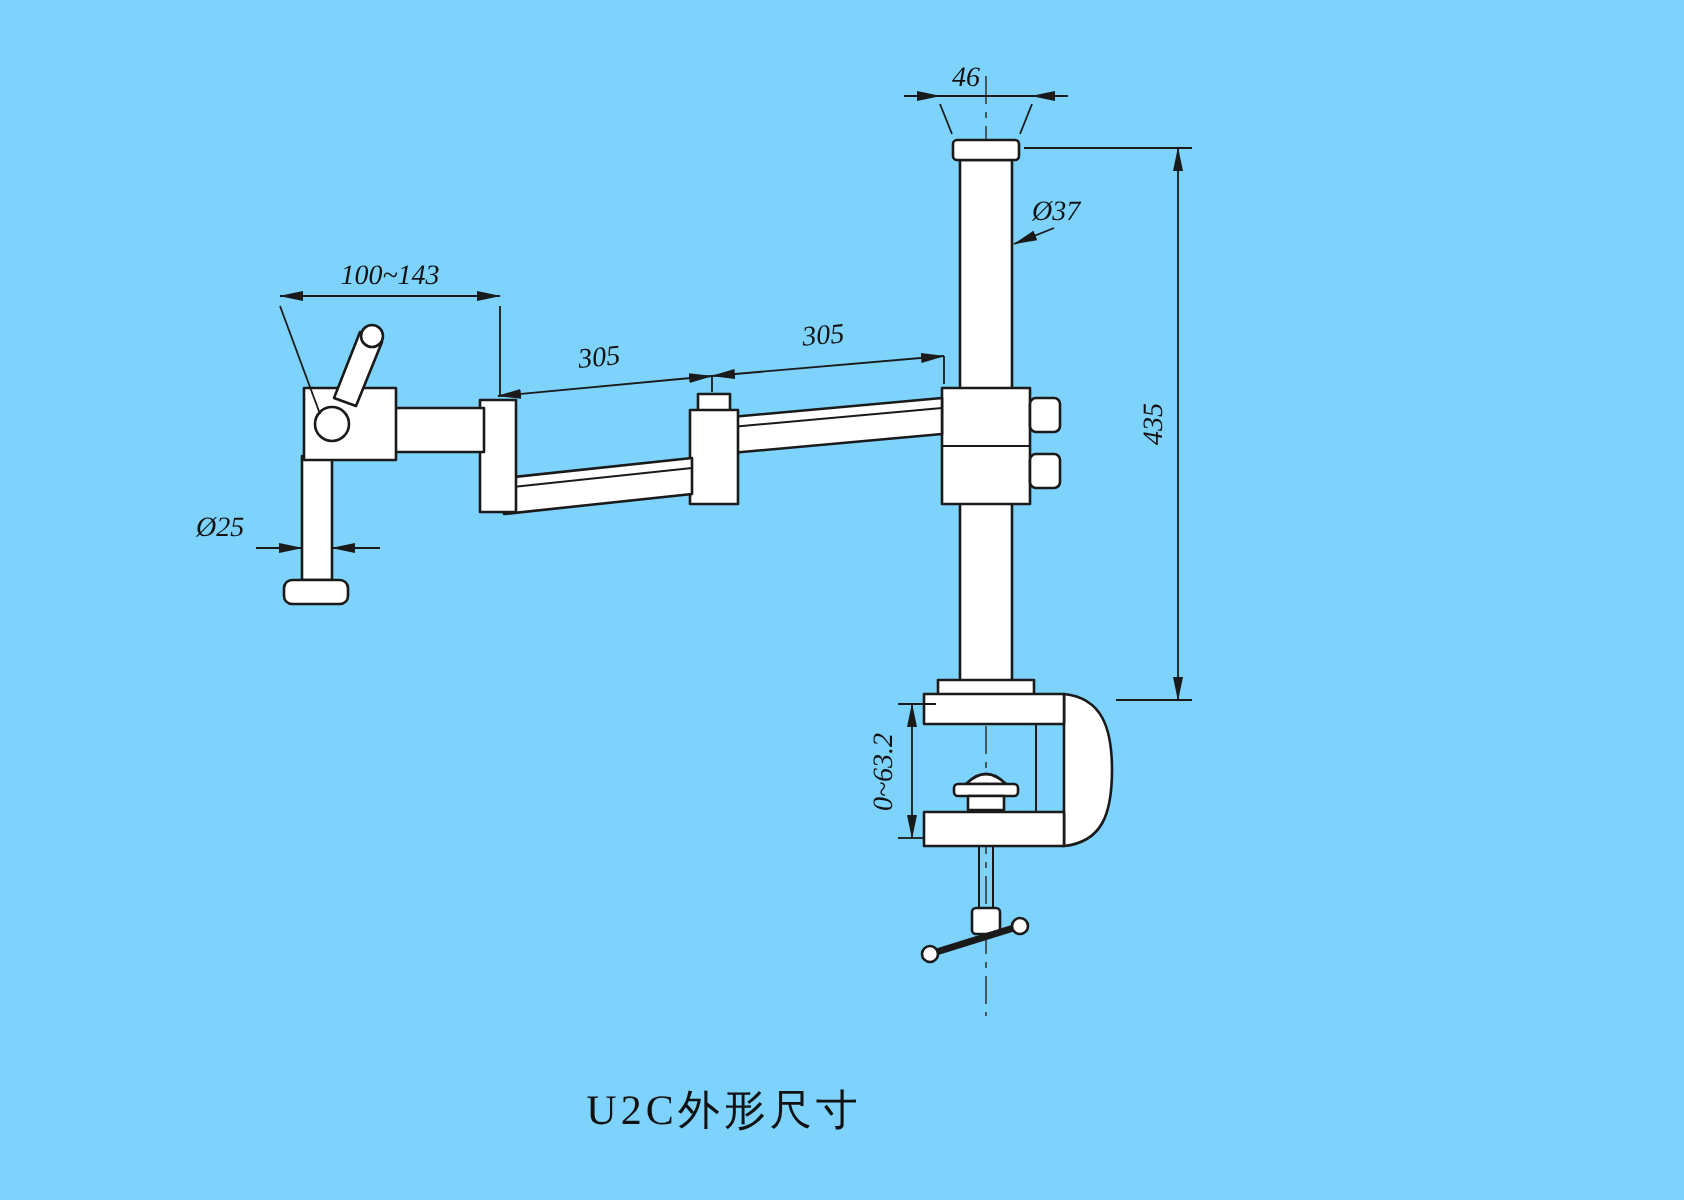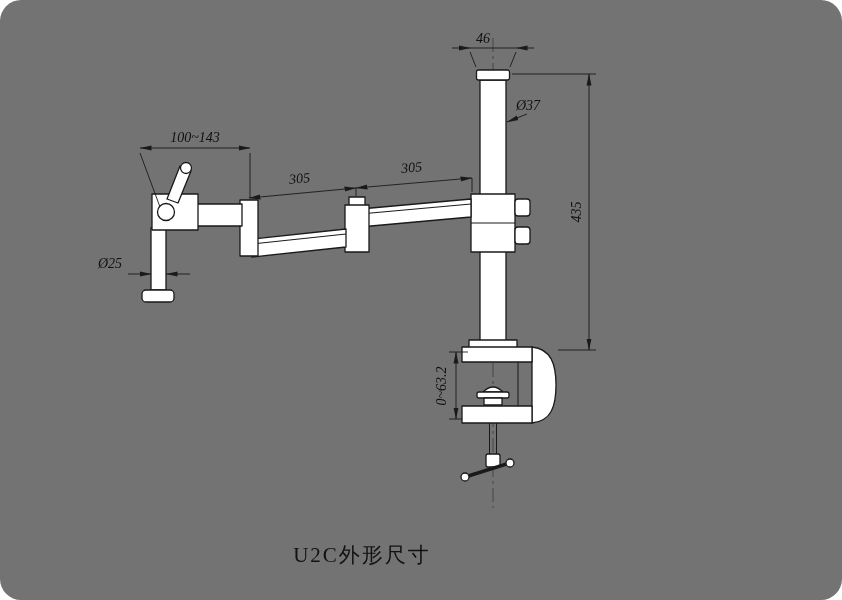--- a/index.html
+++ b/index.html
@@ -1,17 +1,17 @@
 <!DOCTYPE html>
 <html><head>
 <meta charset="utf-8">
 <style>
   html,body{margin:0;padding:0;background:#ffffff;}
-  .stage{position:relative;width:842px;height:600px;background:#737373;overflow:hidden;
-         font-family:"Liberation Serif", serif;border-radius:21px;}
+  .stage{position:relative;width:842px;height:600px;background:#7dd3fc;overflow:hidden;
+         font-family:"Liberation Serif", serif;}
   svg{display:block;}
   .part   {fill:#ffffff;stroke:#1a1a1a;stroke-width:1.3;stroke-linejoin:round;}
   .edge   {fill:none;stroke:#1a1a1a;stroke-width:1;}
   .dim    {fill:none;stroke:#1a1a1a;stroke-width:0.9;}
   .cl     {fill:none;stroke:#3a3a3a;stroke-width:0.8;stroke-dasharray:14 4 3 4;}
   .handle {fill:none;stroke:#1a1a1a;stroke-width:3.5;stroke-linecap:round;}
   .dimtext{font:italic 14px "Liberation Serif", serif;fill:#111111;}
   .caption{font:21px "Liberation Serif", serif;fill:#111111;letter-spacing:2px;}
 </style>
 </head>

